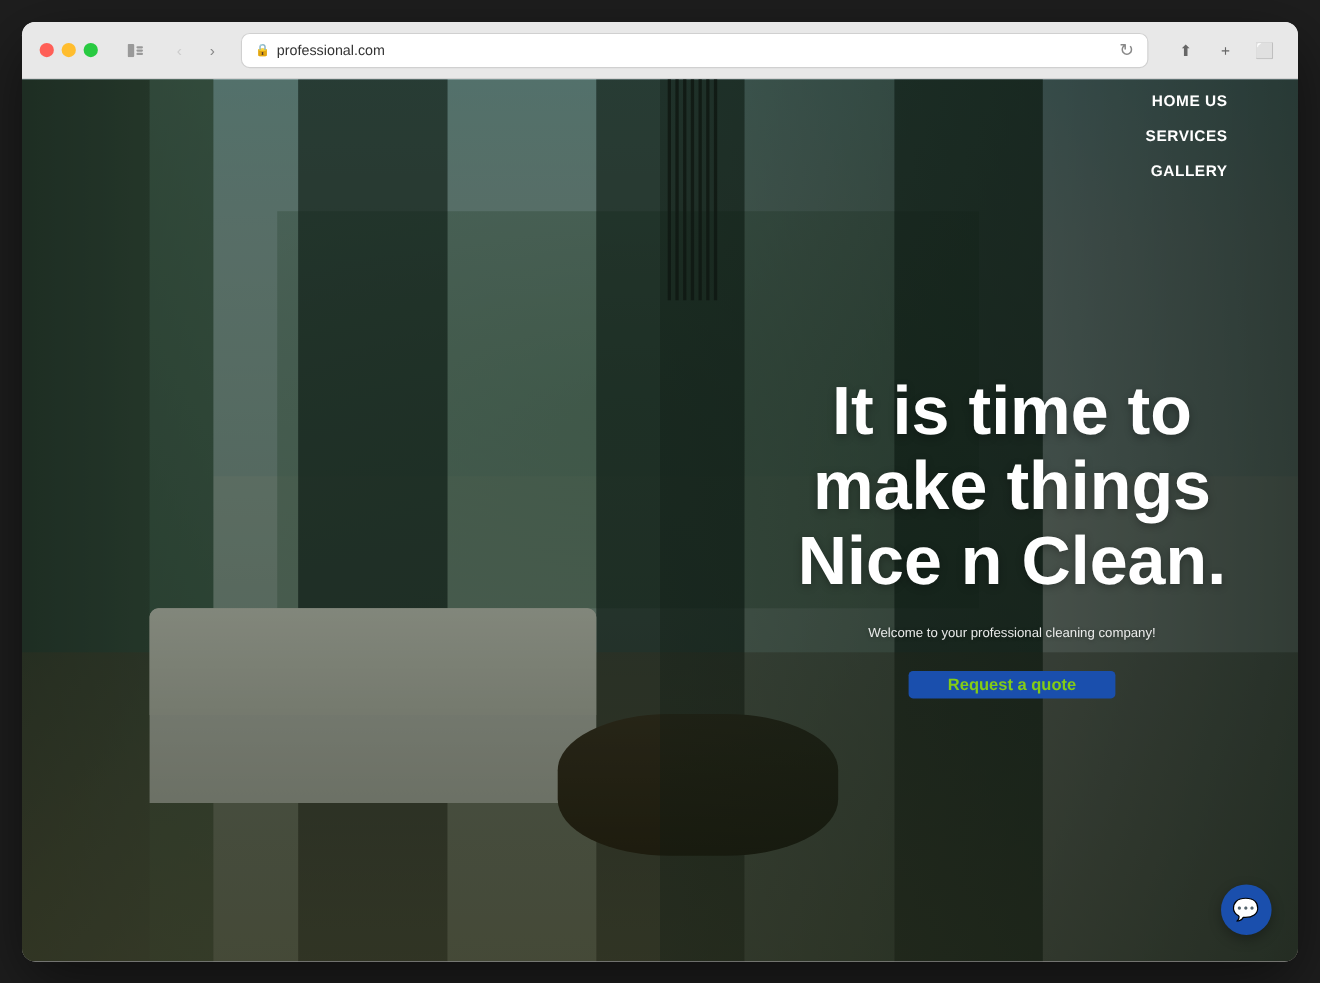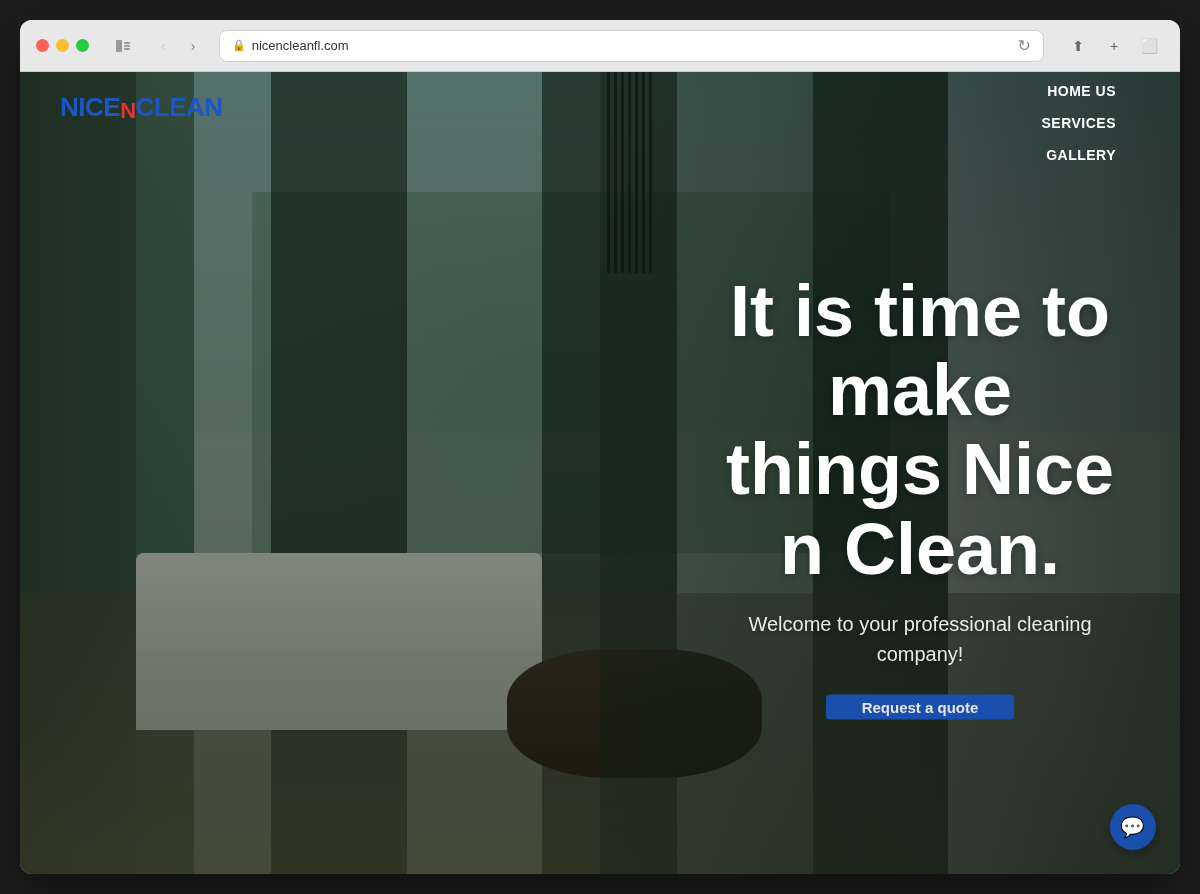--- a/index.html
+++ b/index.html
@@ -344,40 +344,40 @@
       position: absolute;
       right: 60px;
       top: 50%;
       transform: translateY(-45%);
       max-width: 400px;
       text-align: center;
       z-index: 10;
     }
 
     .hero-headline {
-      font-size: 72px;
+      font-size: 62px;
       font-weight: 700;
       color: white;
       line-height: 1.1;
       margin-bottom: 20px;
       text-shadow: 0 2px 8px rgba(0,0,0,0.3);
     }
 
     .hero-subtitle {
-      font-size: 20px;
+      font-size: 12px;
       color: rgba(255,255,255,0.9);
       line-height: 1.5;
       margin-bottom: 26px;
       text-shadow: 0 1px 4px rgba(0,0,0,0.3);
     }
 
     .cta-button {
       display: inline-block;
       background: #1a4fad;
-      color: #e5e5e5;
+      color: #84cc16;
       font-size: 15px;
       font-weight: 600;
       padding: 4px 36px;
       border-radius: 4px;
       cursor: pointer;
       border: none;
       transition: background 0.2s;
     }
 
     
@@ -422,21 +422,21 @@
           <rect x="8" y="8" width="6" height="2" rx="1" fill="#999"></rect>
         </svg>
       </div>
     </div>
     <div class="nav-arrows">
       <div class="nav-arrow disabled">‹</div>
       <div class="nav-arrow">›</div>
     </div>
     <div class="address-bar">
       <span class="lock-icon">🔒</span>
-      <span class="address-url">nicencleanfl.com</span>
+      <span class="address-url">professional.com</span>
       <span class="refresh-btn">↻</span>
     </div>
     <div class="browser-actions">
       <div class="browser-action-btn">⬆</div>
       <div class="browser-action-btn">+</div>
       <div class="browser-action-btn">⬜</div>
     </div>
   </div>
 
   <div class="website">
@@ -465,23 +465,20 @@
       <div class="floor-area"></div>
       <div class="sofa">
         <div class="sofa-back"></div>
       </div>
       <div class="coffee-table"></div>
       <div class="dark-overlay"></div>
       <div class="overall-tint"></div>
     </div>
 
     <nav class="navbar">
-      <div class="logo">
-        <span>NICE</span><span class="n-letter">n</span><span>CLEAN</span>
-      </div>
       <div class="nav-links">
         <a class="nav-link">
           <span>HOME</span>
         </a>
         <a class="nav-link">
           <span>HOME US</span>
         </a>
         <a class="nav-link">
           <span>SERVICES</span>
         </a>

